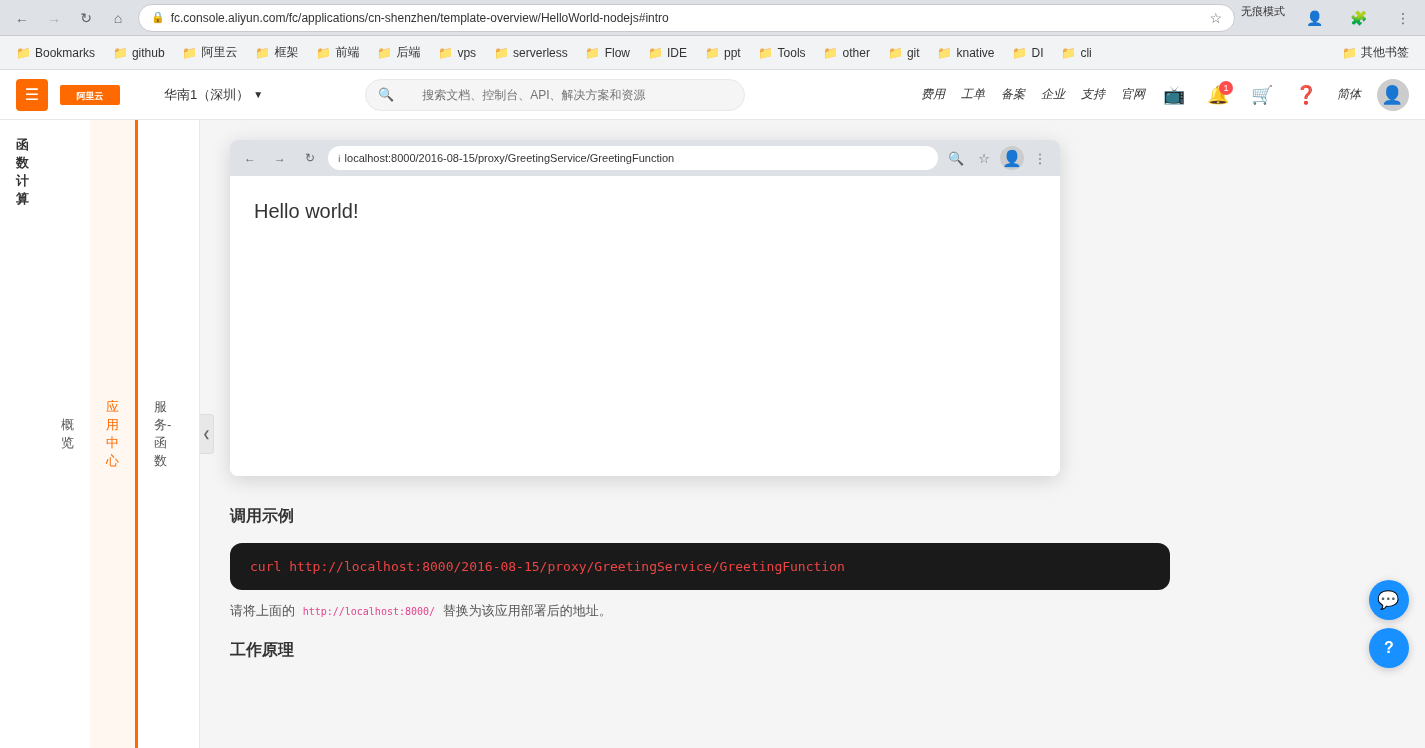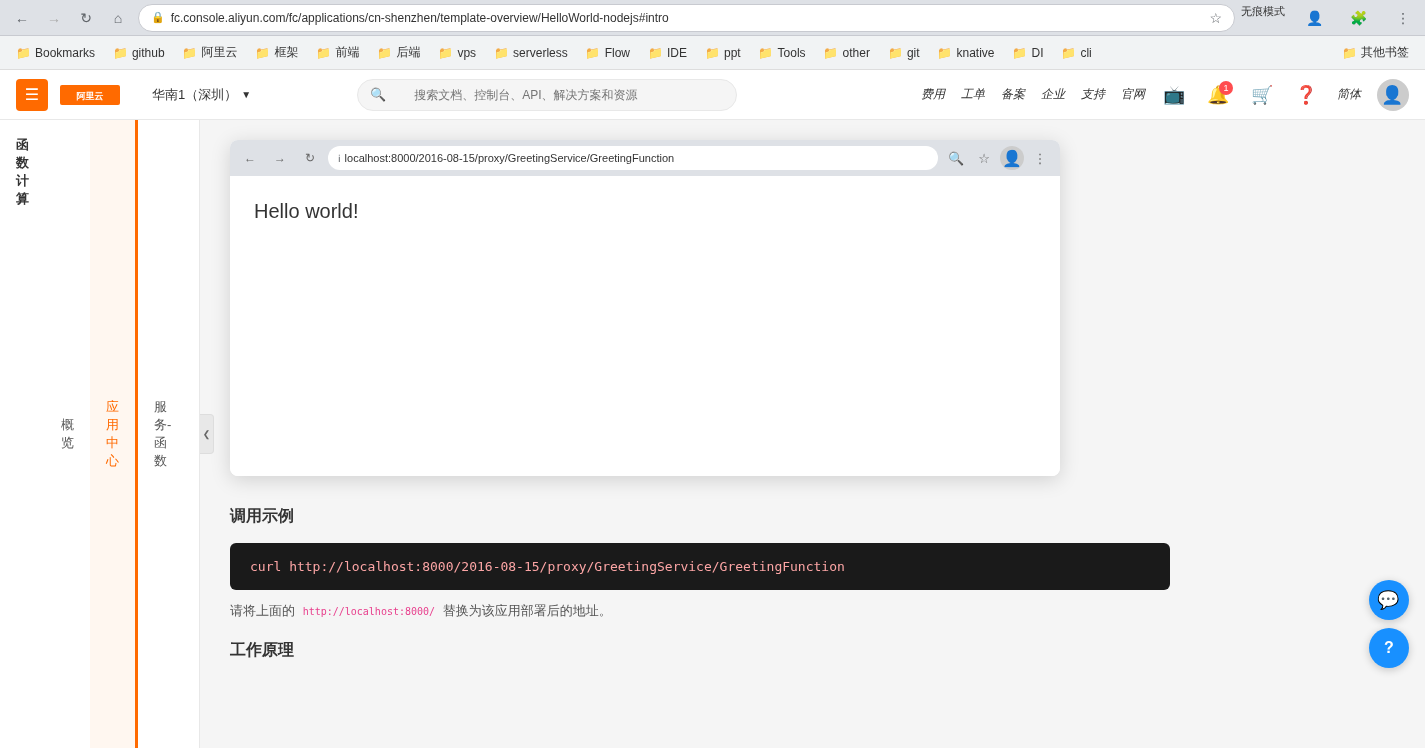--- a/index.html
+++ b/index.html
@@ -146,21 +146,21 @@
     .logo-area {
       display: flex;
       align-items: center;
       gap: 6px;
       cursor: pointer;
     }
     .region-selector {
       display: flex;
       align-items: center;
       gap: 4px;
-      margin-left: 12px;
+      margin-left: 24px;
       font-size: 13px;
       color: #333;
       cursor: pointer;
       padding: 4px 8px;
       border-radius: 4px;
     }
     .search-bar {
       flex: 1;
       max-width: 380px;
       margin: 0 auto;
@@ -351,25 +351,25 @@
     .section-title {
       font-size: 16px;
       font-weight: 600;
       color: #333;
       margin-bottom: 16px;
     }
 
     
     .code-block {
       background: #1a1a1a;
-      border-radius: 6px;
+      border-radius: 12px;
       padding: 16px 20px;
       font-family: monospace;
       font-size: 13px;
-      color: #fca5a5;
+      color: #ef4444;
       margin-bottom: 12px;
       max-width: 940px;
     }
 
     
     .desc-text {
       font-size: 13px;
       color: #555;
       margin-bottom: 20px;
     }

